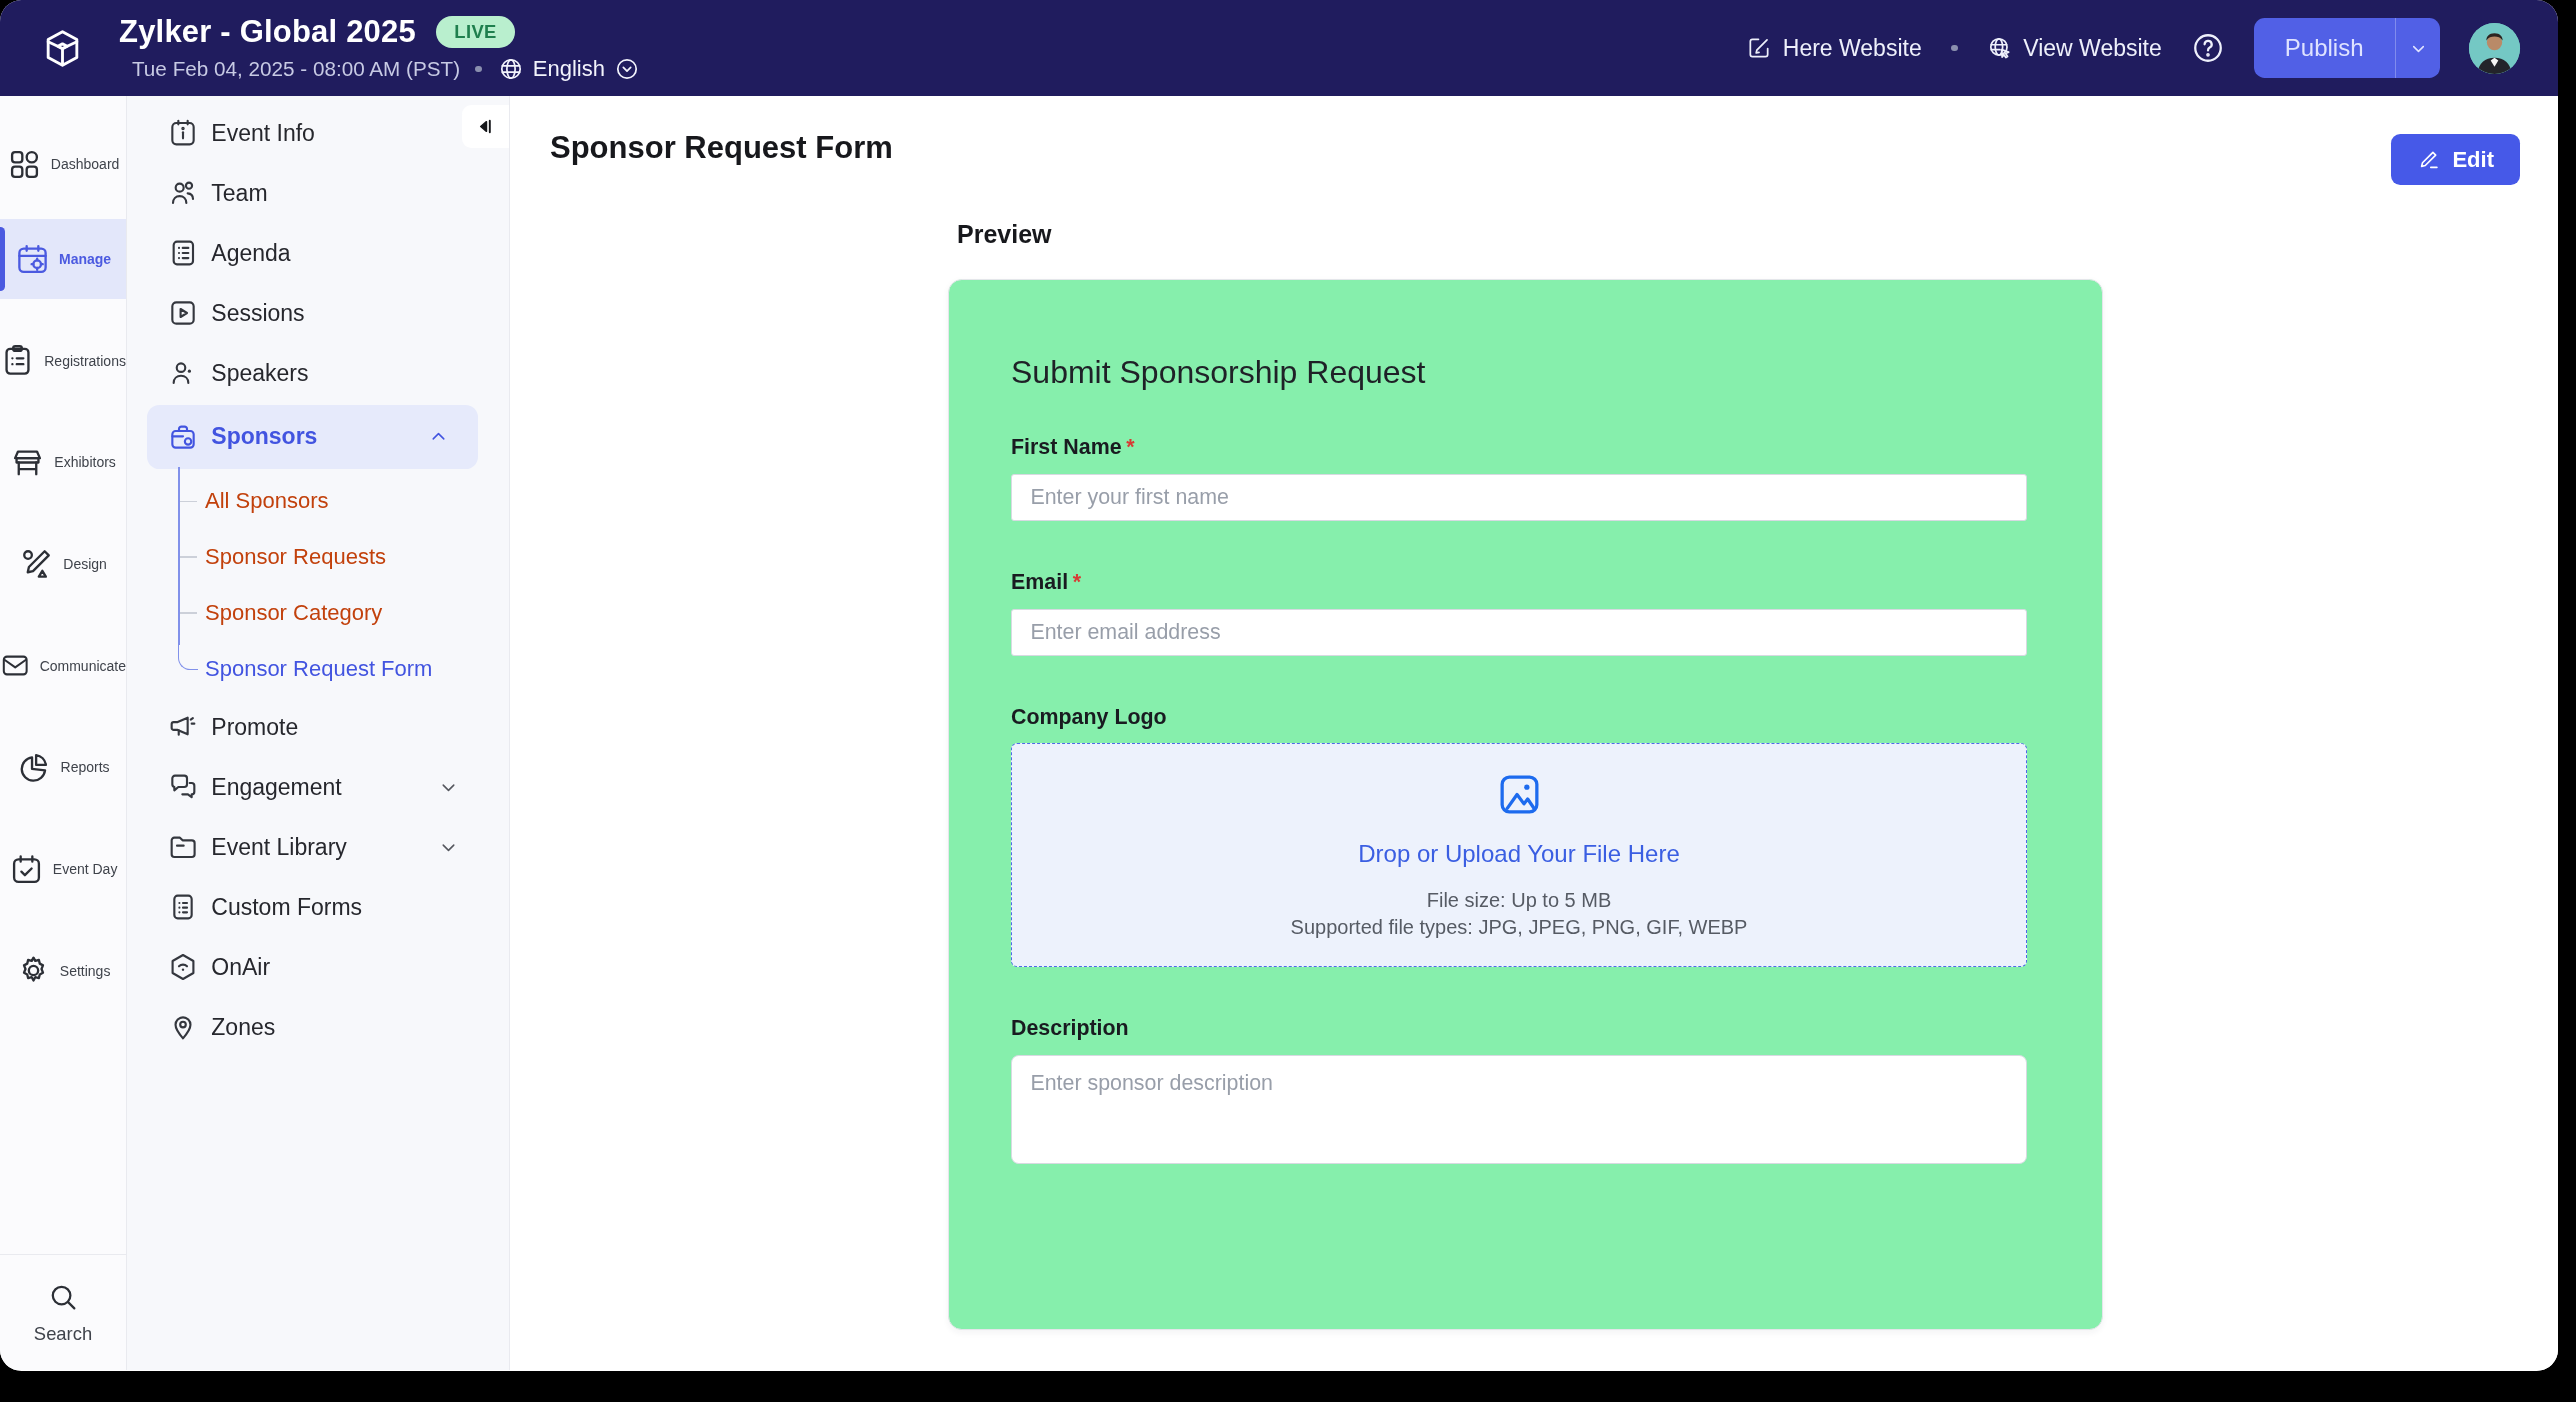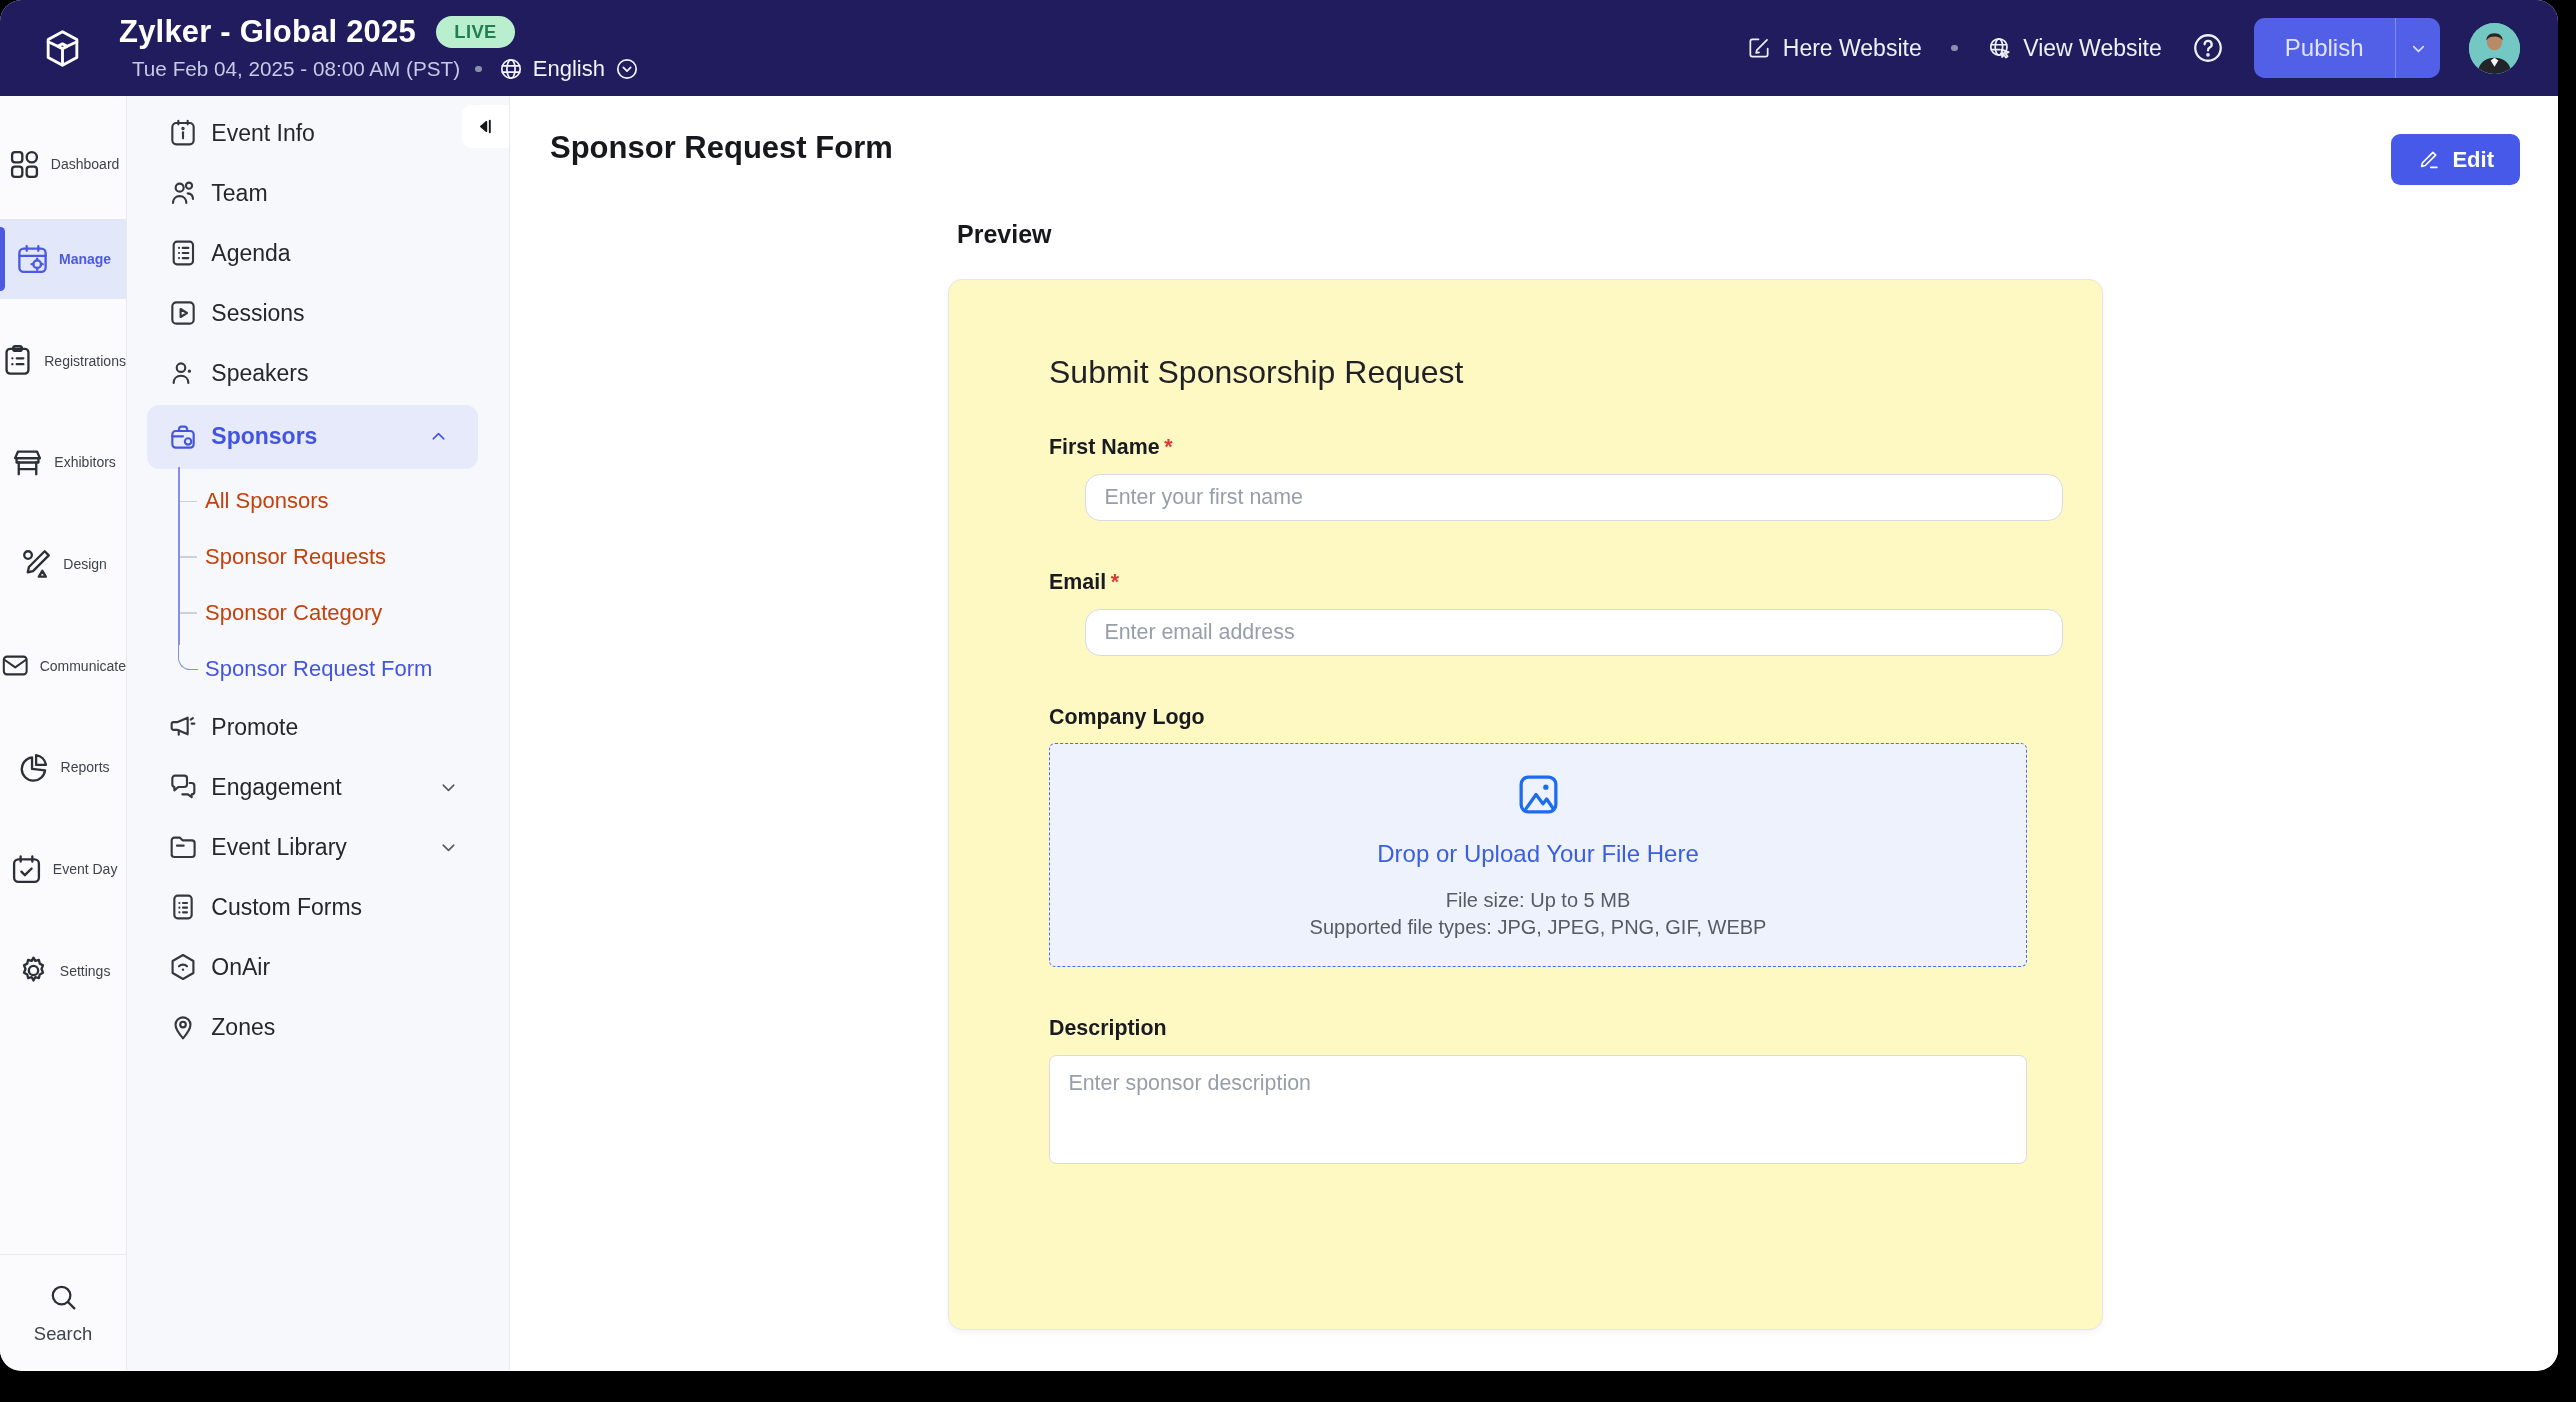--- a/index.html
+++ b/index.html
@@ -57,27 +57,27 @@
   .tree-line { position:absolute; left:51px; top:-6.1px; width:1.5px; height:178px; background:#8191ea; }
   .tree-stub { position:absolute; left:53px; width:17px; height:1.5px; background:#ccd0d9; }
   .tree-elbow { position:absolute; left:51px; top:170px; width:20px; height:27px; border-left:1.5px solid #8191ea; border-bottom:1.5px solid #8191ea; border-bottom-left-radius:12.3px; }
 
   
   .main { flex:1; background:#fff; position:relative; }
   .page-title { position:absolute; left:40px; top:34px; font-size:31px; font-weight:600; color:#17181c; }
   .edit-btn { position:absolute; right:38px; top:38px; height:51px; background:#4659e8; color:#fff; font-size:22px; font-weight:600; border:none; border-radius:9.2px; display:flex; align-items:center; gap:10.7px; padding:0 26px; cursor:pointer; }
   .edit-btn .ic { width:24.5px; height:24.5px; }
   .preview-label { position:absolute; left:447px; top:124px; font-size:25px; font-weight:600; color:#17181c; }
-  .card { position:absolute; left:438px; top:183px; width:1155px; height:1051px; background:#fef9c3; border:1.5px solid #e4e6ea; border-radius:13.8px; box-shadow:0 2.3px 6.1px rgba(30,35,60,.05); padding:74px 75px 0 100px; }
+  .card { position:absolute; left:438px; top:183px; width:1155px; height:1051px; background:#86efac; border:1.5px solid #e4e6ea; border-radius:13.8px; box-shadow:0 2.3px 6.1px rgba(30,35,60,.05); padding:74px 75px 0 62px; }
   .form-title { font-size:32px; font-weight:500; color:#1f2127; margin-bottom:44px; }
   .field-row { display:flex; gap:31px; margin-bottom:49px; }
   .field-group { flex:1; }
   .field-label { font-size:21.4px; font-weight:600; color:#191b20; margin-bottom:13.8px; }
   .req { color:#d83a34; margin-left:4.6px; font-weight:600; }
-  .text-input { width:100%; height:47px; border:1.5px solid #d7dae1; border-radius:15px; background:#fff; font-size:21.4px; color:#30323a; padding:0 18.4px; outline:none; font-family:"Liberation Sans", sans-serif;margin-left:36px; }
+  .text-input { width:100%; height:47px; border:1.5px solid #d7dae1; border-radius:3px; background:#fff; font-size:21.4px; color:#30323a; padding:0 18.4px; outline:none; font-family:"Liberation Sans", sans-serif; }
   .text-input::placeholder, textarea::placeholder { color:#989ea9; }
   .upload-box { width:100%; height:224px; background:#edf2fc; border:1.5px dashed #4f6ae8; border-radius:6.1px; display:flex; flex-direction:column; align-items:center; justify-content:center; cursor:pointer; }
   .upload-box .img-ic { width:49px; height:49px; color:#1d6bee; margin-bottom:21.4px; }
   .drop-text { font-size:24px; font-weight:500; color:#3a5ee2; margin-bottom:18.4px; }
   .upload-meta { font-size:20px; color:#565b64; line-height:1.35; text-align:center; }
   .textarea-input { width:100%; height:109px; border:1.5px solid #d7dae1; border-radius:7.7px; font-size:21.4px; color:#30323a; padding:15.3px 18.4px; resize:none; outline:none; font-family:"Liberation Sans", sans-serif; }
 
   .ic { fill:none; stroke:currentColor; stroke-width:1.6; stroke-linecap:round; stroke-linejoin:round; }
 </style>
 </head>

